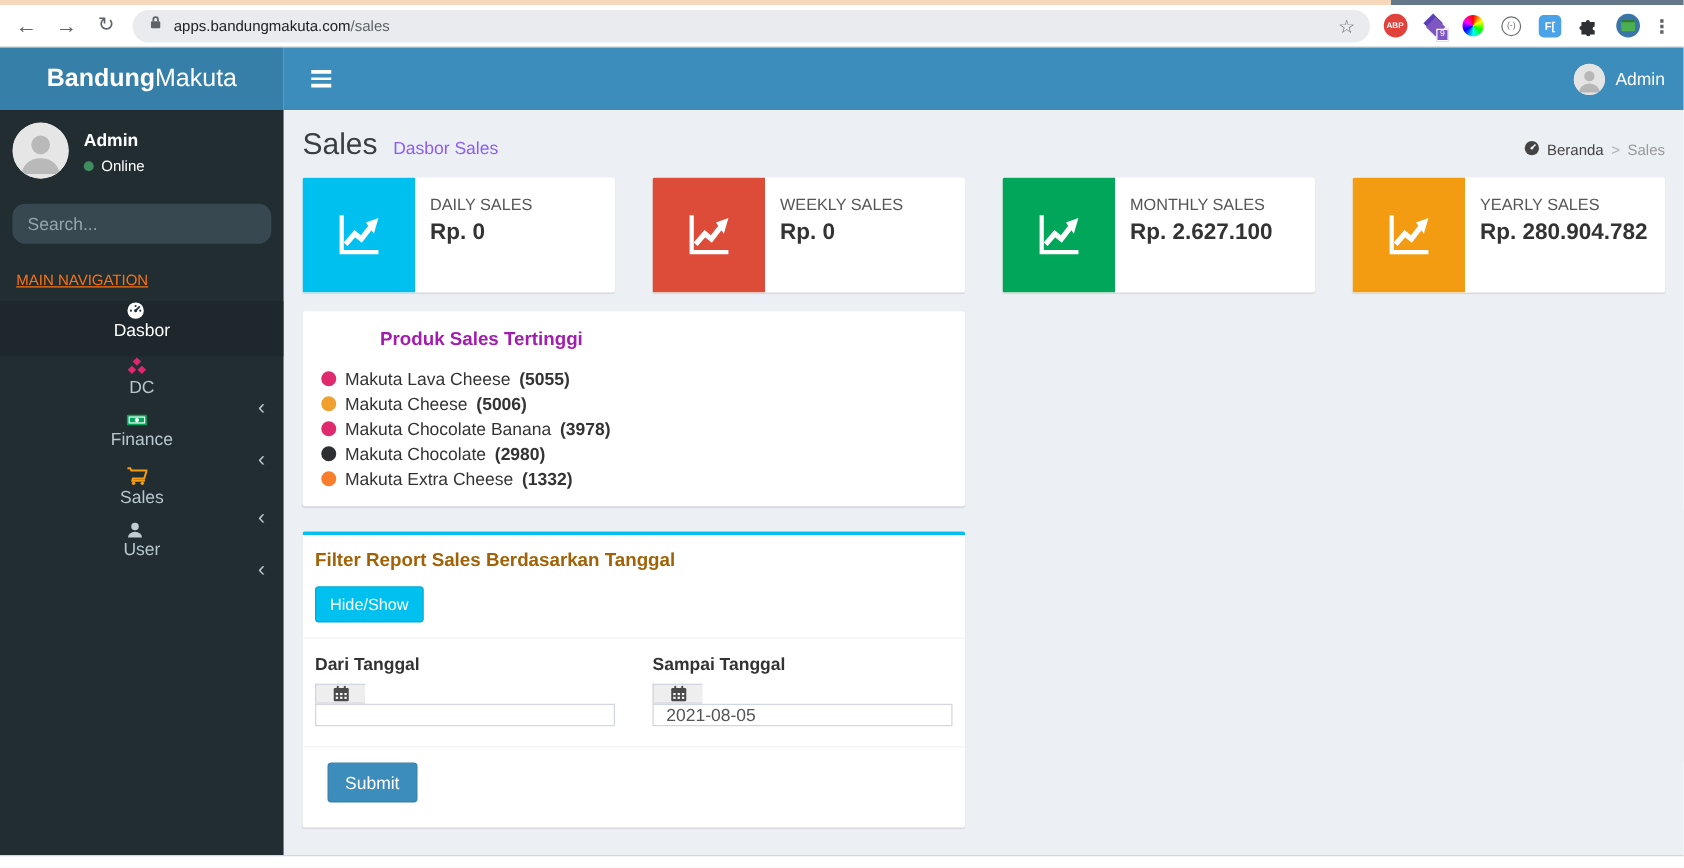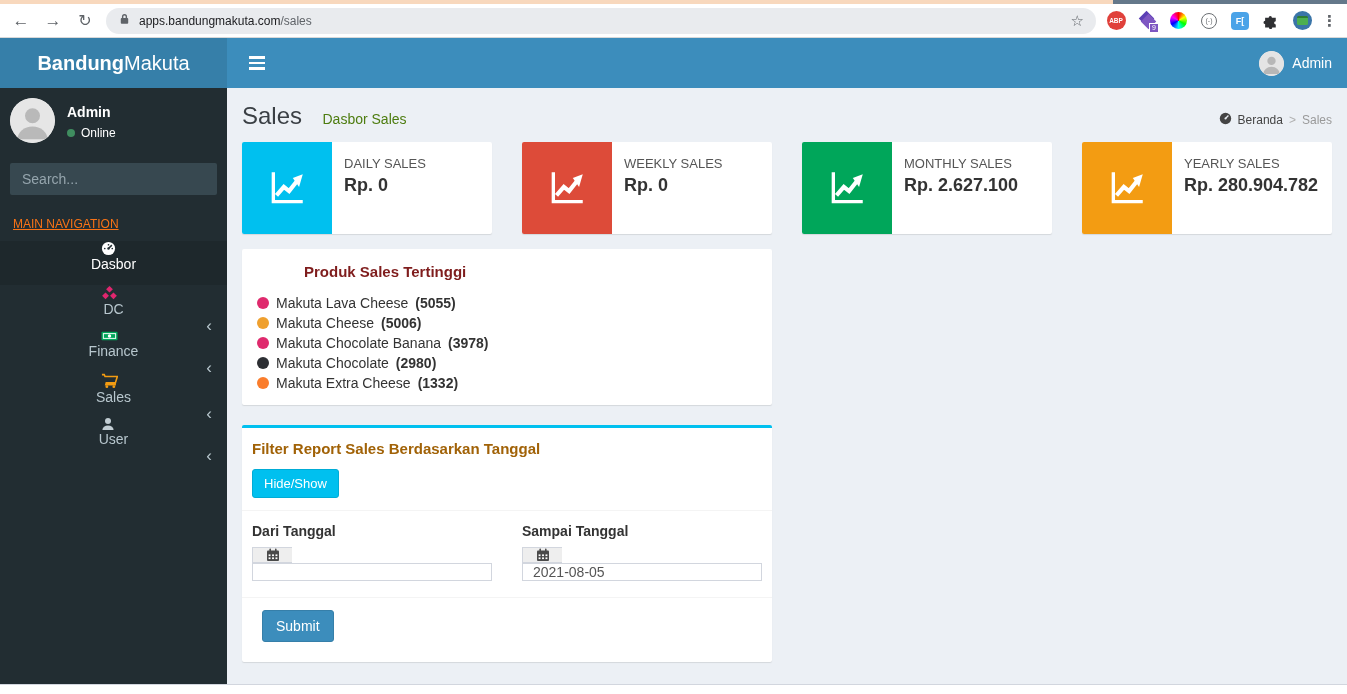--- a/index.html
+++ b/index.html
@@ -41,48 +41,48 @@
 
   
   .app-body { display:flex; height:596px; }
   .sidebar { width:227px; background:#222d32; flex-shrink:0; }
   .user-panel { display:flex; gap:12px; padding:10px; align-items:flex-start; }
   .avatar-lg { width:45px; height:45px; border-radius:50%; overflow:hidden; background:#e6e6e6; }
   .user-info { padding-top:6px; }
   .user-name { color:#fff; font-weight:bold; font-size:14px; margin-bottom:6px; }
   .user-status { color:#fff; font-size:12px; display:flex; align-items:center; gap:6px; }
   .dot { width:8px; height:8px; border-radius:50%; display:inline-block; }
-  .sidebar-search { margin:10px; display:flex; background:#374850; border-radius:2px; overflow:hidden; }
+  .sidebar-search { margin:10px; display:flex; background:#374850; border-radius:10px; overflow:hidden; }
   .sidebar-search input { flex:1; background:transparent; border:none; outline:none; color:#ccc; font-size:14px; padding:8px 12px; font-family:inherit; }
   .sidebar-search input::placeholder { color:#95a5ad; }
   .sidebar-search button { background:transparent; border:none; padding:0 12px; cursor:pointer; }
   .nav-label { color:#f97316; font-size:12px; padding:12px 13px 10px;text-decoration:underline; }
   .menu-item { height:44px; display:flex; align-items:center; padding:0 15px; color:#b8c7ce; font-size:14px; cursor:pointer;flex-direction:column; }
   .menu-item.active { background:#1e282c; color:#fff; }
   .menu-item .mi-icon { width:26px; display:flex; align-items:center; }
   .menu-item .chev { margin-left:auto; font-size:17px; line-height:1; color:#b8c7ce; }
 
   .content { flex:1; background:#ecf0f5; padding:0 15px; position:relative; overflow:hidden; }
   .content-header { padding:14px 0 0; }
   .page-title { font-size:24px; color:#3a3f44; display:inline; font-weight:400; }
-  .page-subtitle { font-size:14px; color:#4d7c0f; margin-left:16px; }
+  .page-subtitle { font-size:14px; color:#8b5cf6; margin-left:8px; }
   .breadcrumb { position:absolute; right:15px; top:24px; font-size:12px; color:#444; display:flex; align-items:center; gap:6px; }
   .breadcrumb .crumb-home { cursor:pointer; }
   .breadcrumb .sep { color:#b0b0b0; }
   .breadcrumb .current { color:#999; }
 
   .info-row { display:flex; gap:30px; margin-top:12px; }
   .info-box { width:250px; height:92px; background:#fff; border-radius:2px; box-shadow:0 1px 1px rgba(0,0,0,.1); display:flex; overflow:hidden; }
   .info-icon { width:90px; height:92px; display:flex; align-items:center; justify-content:center; flex-shrink:0; }
   .info-content { padding:10px 10px 0 12px; }
   .info-label { font-size:13px; color:#555; margin-top:4px; }
   .info-value { font-size:18px; font-weight:bold; color:#333; margin-top:4px; }
 
   .products-box { width:530px; min-height:150px; background:#fff; border-radius:2px; box-shadow:0 1px 1px rgba(0,0,0,.1); margin-top:15px; padding:14px 15px 12px; }
-  .products-title { font-size:15px; font-weight:bold; color:#7f1d1d; padding-left:47px; }
+  .products-title { font-size:15px; font-weight:bold; color:#a21caf; padding-left:47px; }
   .legend { margin-top:13px; }
   .legend-item { display:flex; align-items:center; gap:7px; height:20px; font-size:14px; color:#333; }
   .legend-dot { width:12px; height:12px; border-radius:50%; flex-shrink:0; }
   .legend-count { font-weight:bold; }
 
   .filter-box { width:530px; background:#fff; border-radius:2px; border-top:3px solid #00c0ef; box-shadow:0 1px 1px rgba(0,0,0,.1); margin-top:20px; }
   .filter-header { padding:12px 10px 12px 10px; }
   .filter-title { font-size:15px; font-weight:bold; color:#a16207; }
   .btn { display:inline-block; border-radius:3px; font-size:13px; cursor:pointer; font-family:inherit; }
   .btn-info { background:#00c0ef; border:1px solid #00acd6; color:#fff; padding:6px 11px; margin-top:12px; }

